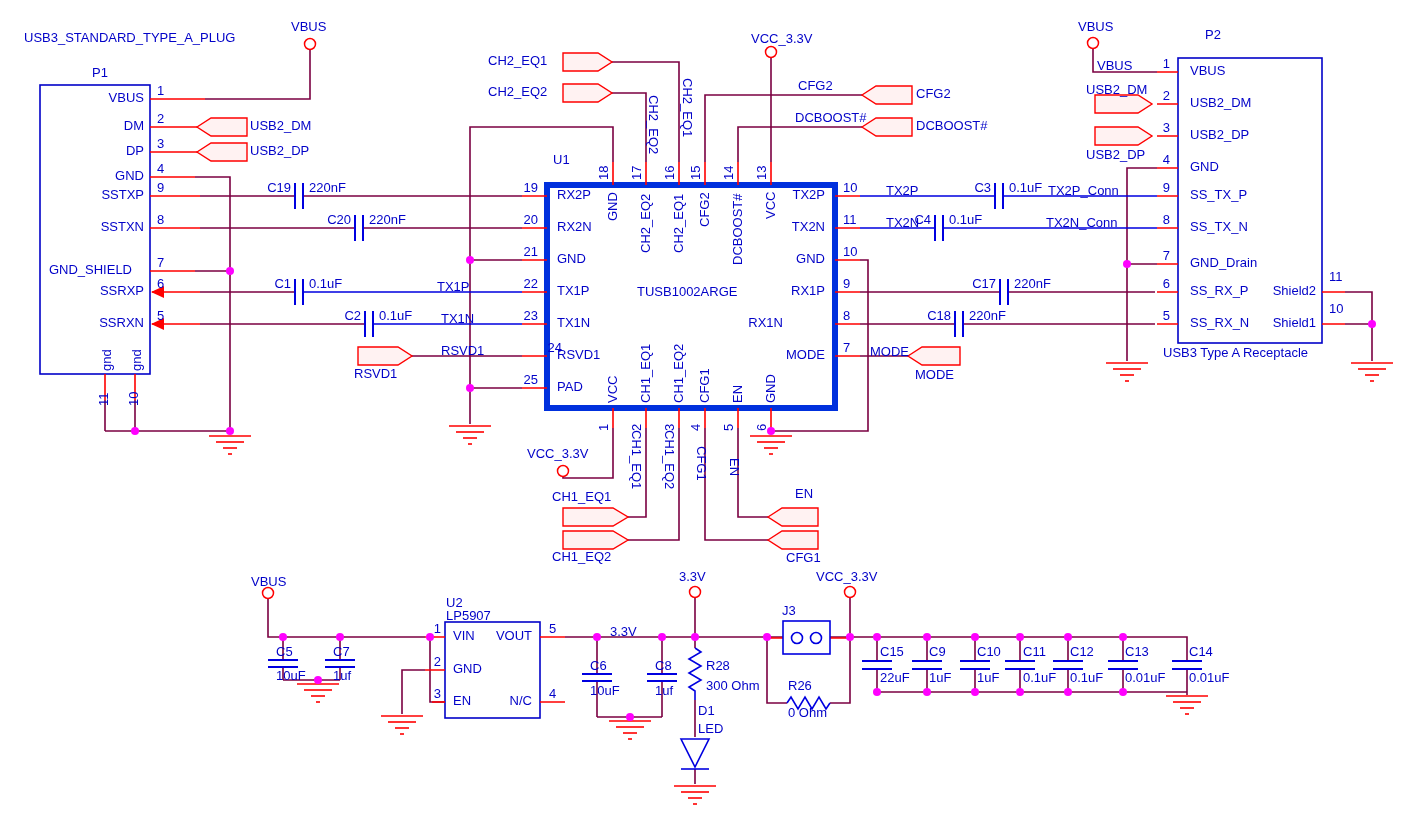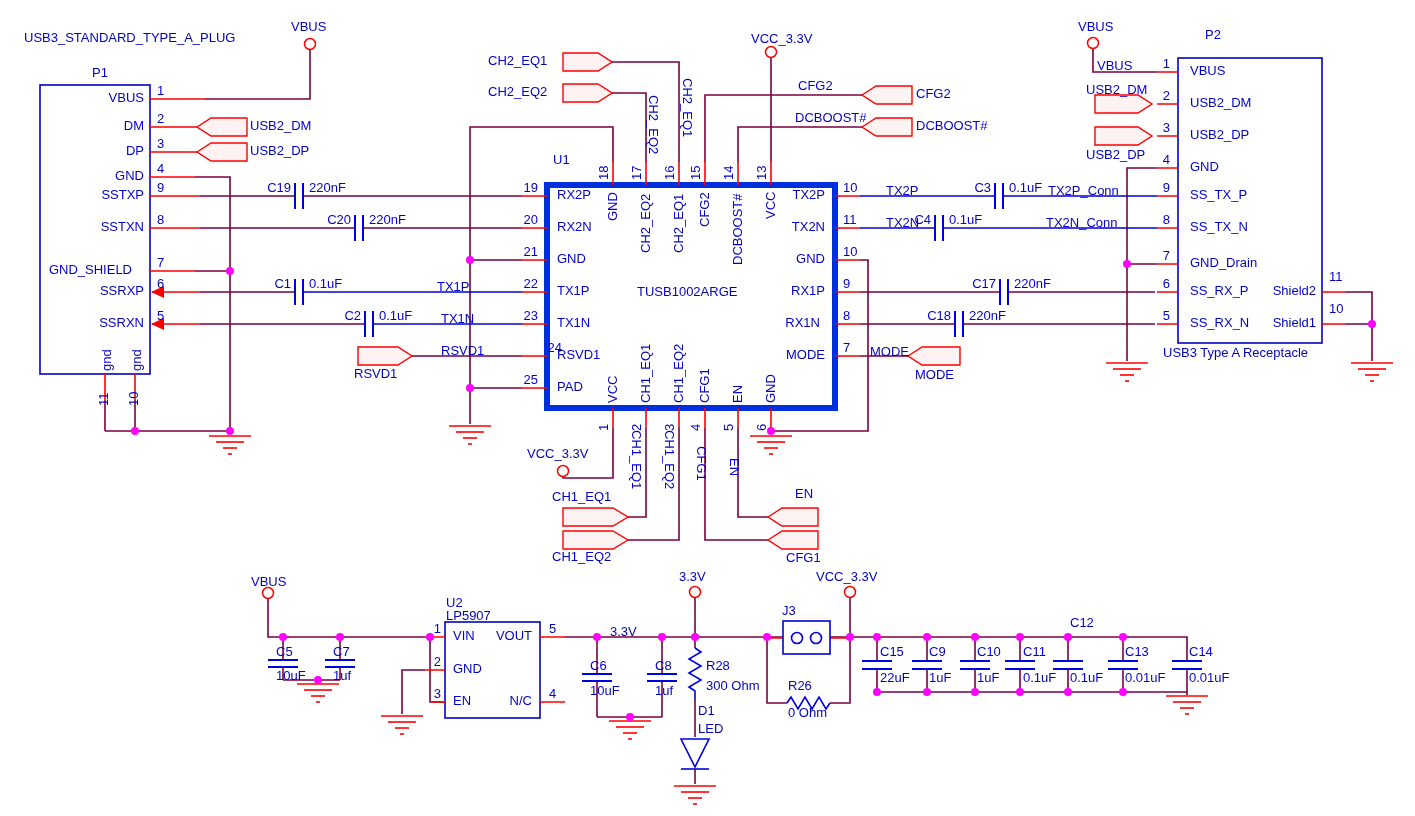--- a/index.html
+++ b/index.html
@@ -231,21 +231,21 @@
 <span class="lbl n ra" style="left:512px;top:213px;width:26px">20</span>
 <span class="lbl n ra" style="left:512px;top:245px;width:26px">21</span>
 <span class="lbl n ra" style="left:512px;top:277px;width:26px">22</span>
 <span class="lbl n ra" style="left:512px;top:309px;width:26px">23</span>
 <span class="lbl n ra" style="left:536px;top:341px;width:26px">24</span>
 <span class="lbl n ra" style="left:512px;top:373px;width:26px">25</span>
 <span class="lbl ra" style="left:725px;top:188px;width:100px">TX2P</span>
 <span class="lbl ra" style="left:725px;top:220px;width:100px">TX2N</span>
 <span class="lbl ra" style="left:725px;top:252px;width:100px">GND</span>
 <span class="lbl ra" style="left:725px;top:284px;width:100px">RX1P</span>
-<span class="lbl ra" style="left:720px;top:316px;width:100px">RX1N</span>
+<span class="lbl ra" style="left:683px;top:316px;width:100px">RX1N</span>
 <span class="lbl ra" style="left:725px;top:348px;width:100px">MODE</span>
 <span class="lbl n" style="left:843px;top:181px">10</span>
 <span class="lbl n" style="left:843px;top:213px">11</span>
 <span class="lbl n" style="left:843px;top:245px">10</span>
 <span class="lbl n" style="left:843px;top:277px">9</span>
 <span class="lbl n" style="left:843px;top:309px">8</span>
 <span class="lbl n" style="left:843px;top:341px">7</span>
 <span class="lbl v" style="left:606px;top:221px">GND</span>
 <span class="lbl v" style="left:639px;top:253px">CH2_EQ2</span>
 <span class="lbl v" style="left:672px;top:253px">CH2_EQ1</span>
@@ -341,21 +341,21 @@
 <span class="lbl" style="left:788px;top:679px">R26</span>
 <span class="lbl" style="left:788px;top:706px">0 Ohm</span>
 <span class="lbl" style="left:880px;top:645px">C15</span>
 <span class="lbl" style="left:880px;top:671px">22uF</span>
 <span class="lbl" style="left:929px;top:645px">C9</span>
 <span class="lbl" style="left:929px;top:671px">1uF</span>
 <span class="lbl" style="left:977px;top:645px">C10</span>
 <span class="lbl" style="left:977px;top:671px">1uF</span>
 <span class="lbl" style="left:1023px;top:645px">C11</span>
 <span class="lbl" style="left:1023px;top:671px">0.1uF</span>
-<span class="lbl" style="left:1070px;top:616px">C12</span>
+<span class="lbl" style="left:1070px;top:645px">C12</span>
 <span class="lbl" style="left:1070px;top:671px">0.1uF</span>
 <span class="lbl" style="left:1125px;top:645px">C13</span>
 <span class="lbl" style="left:1125px;top:671px">0.01uF</span>
 <span class="lbl" style="left:1189px;top:645px">C14</span>
 <span class="lbl" style="left:1189px;top:671px">0.01uF</span>
 
 <span class="lbl k" style="left:291px;top:20px">VBUS</span>
 <span class="lbl k" style="left:751px;top:32px">VCC_3.3V</span>
 <span class="lbl k" style="left:1078px;top:20px">VBUS</span>
 <span class="lbl k" style="left:527px;top:447px">VCC_3.3V</span>

